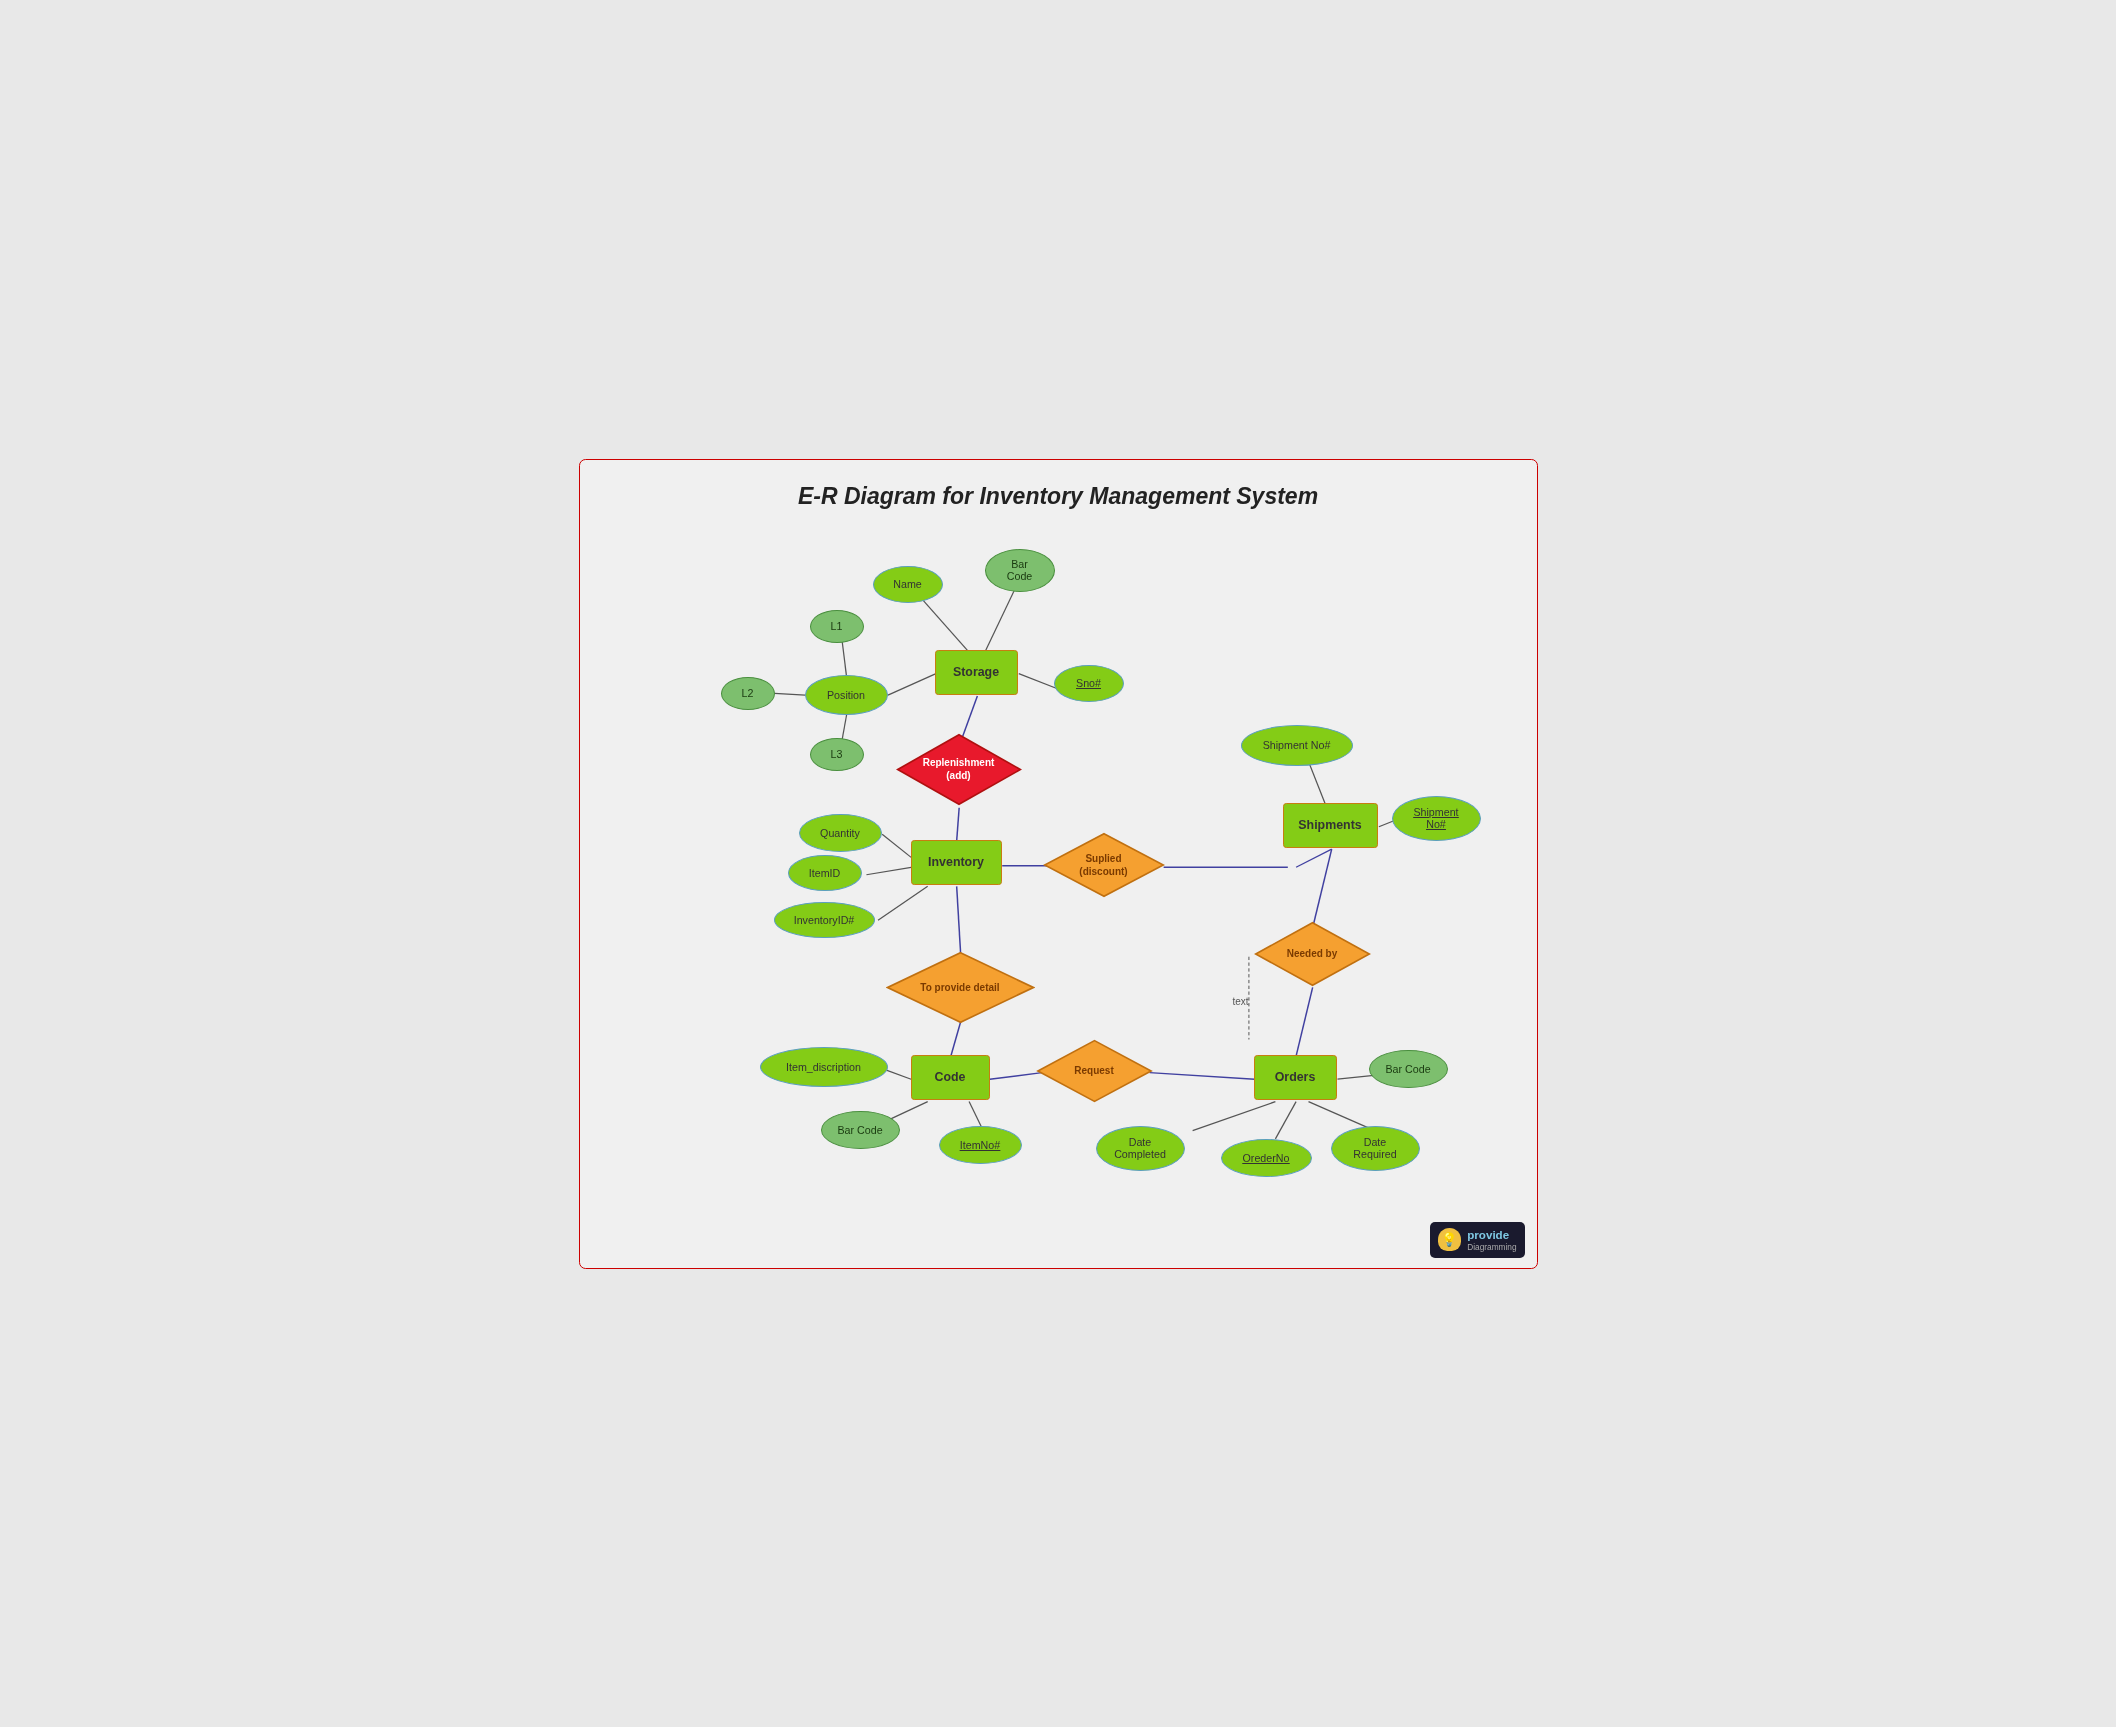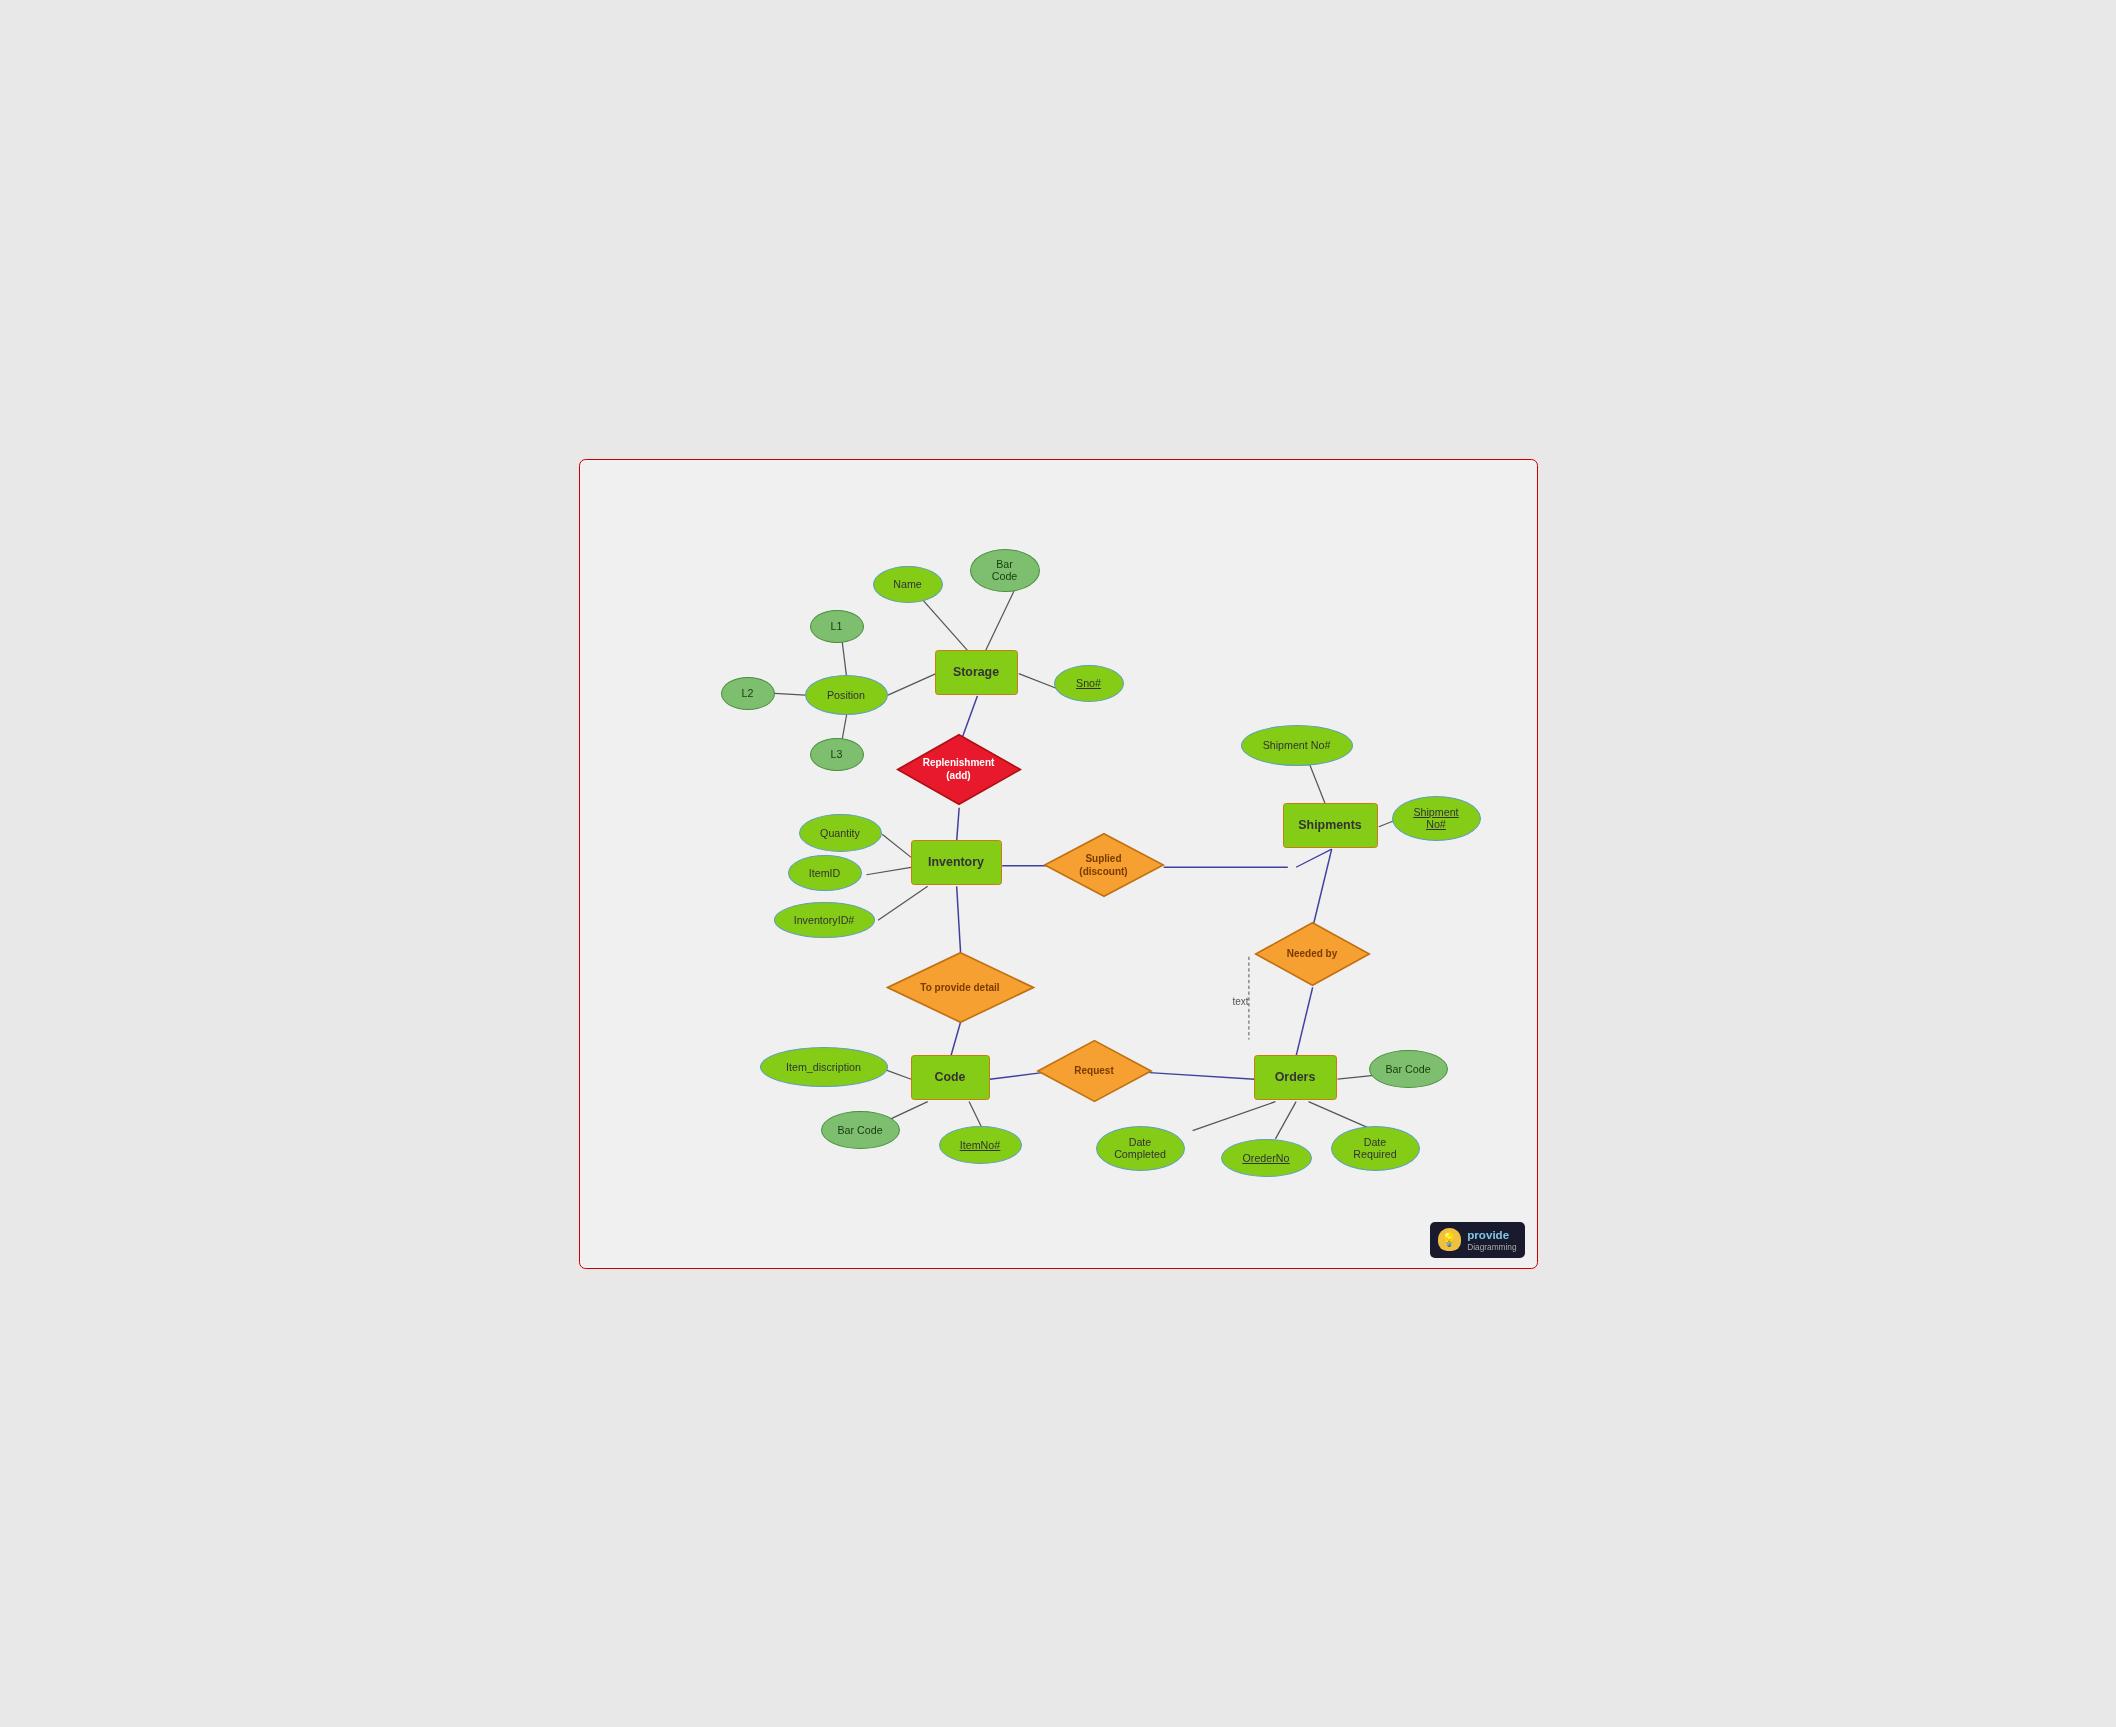--- a/index.html
+++ b/index.html
@@ -122,20 +122,21 @@
       font-size: 10px;
       line-height: 1.3;
     }
     .logo-text .brand { font-weight: bold; font-size: 11.6px; color: #7ec8e3; }
     .logo-text .sub { color: #aaa; font-size: 8.3px; }
   </style>
 </head>
 <body>
 
 <div class="diagram-container">
+  <div class="diagram-title">E-R Diagram for Inventory Management System</div>
 
   <svg class="diagram-svg" viewBox="0 0 1156 976" width="956" height="807">
 
     <line x1="399" y1="152" x2="468" y2="230" stroke="#555" stroke-width="1.5"></line>
 
     <line x1="532" y1="142" x2="490" y2="230" stroke="#555" stroke-width="1.5"></line>
 
     <line x1="576" y1="276" x2="530" y2="258" stroke="#555" stroke-width="1.5"></line>
 
     <line x1="372" y1="284" x2="430" y2="258" stroke="#555" stroke-width="1.5"></line>
@@ -207,21 +208,21 @@
   <div class="entity" style="left:703px; top:343px; width:95px; height:45px;">
     <span>Shipments</span>
   </div>
   <div class="entity" style="left:674px; top:595px; width:83px; height:45px;">
     <span>Orders</span>
   </div>
 
   <div class="attribute blue" style="left:293px; top:106px; width:70px; height:37px;">
     <span>Name</span>
   </div>
-  <div class="attribute green" style="left:390px; top:89px; width:70px; height:43px;">
+  <div class="attribute green" style="left:405px; top:89px; width:70px; height:43px;">
     <span>Bar<br>Code</span>
   </div>
   <div class="attribute blue" style="left:225px; top:215px; width:83px; height:40px;">
     <span>Position</span>
   </div>
   <div class="attribute green" style="left:230px; top:150px; width:54px; height:33px;">
     <span>L1</span>
   </div>
   <div class="attribute green" style="left:141px; top:217px; width:54px; height:33px;">
     <span>L2</span>

